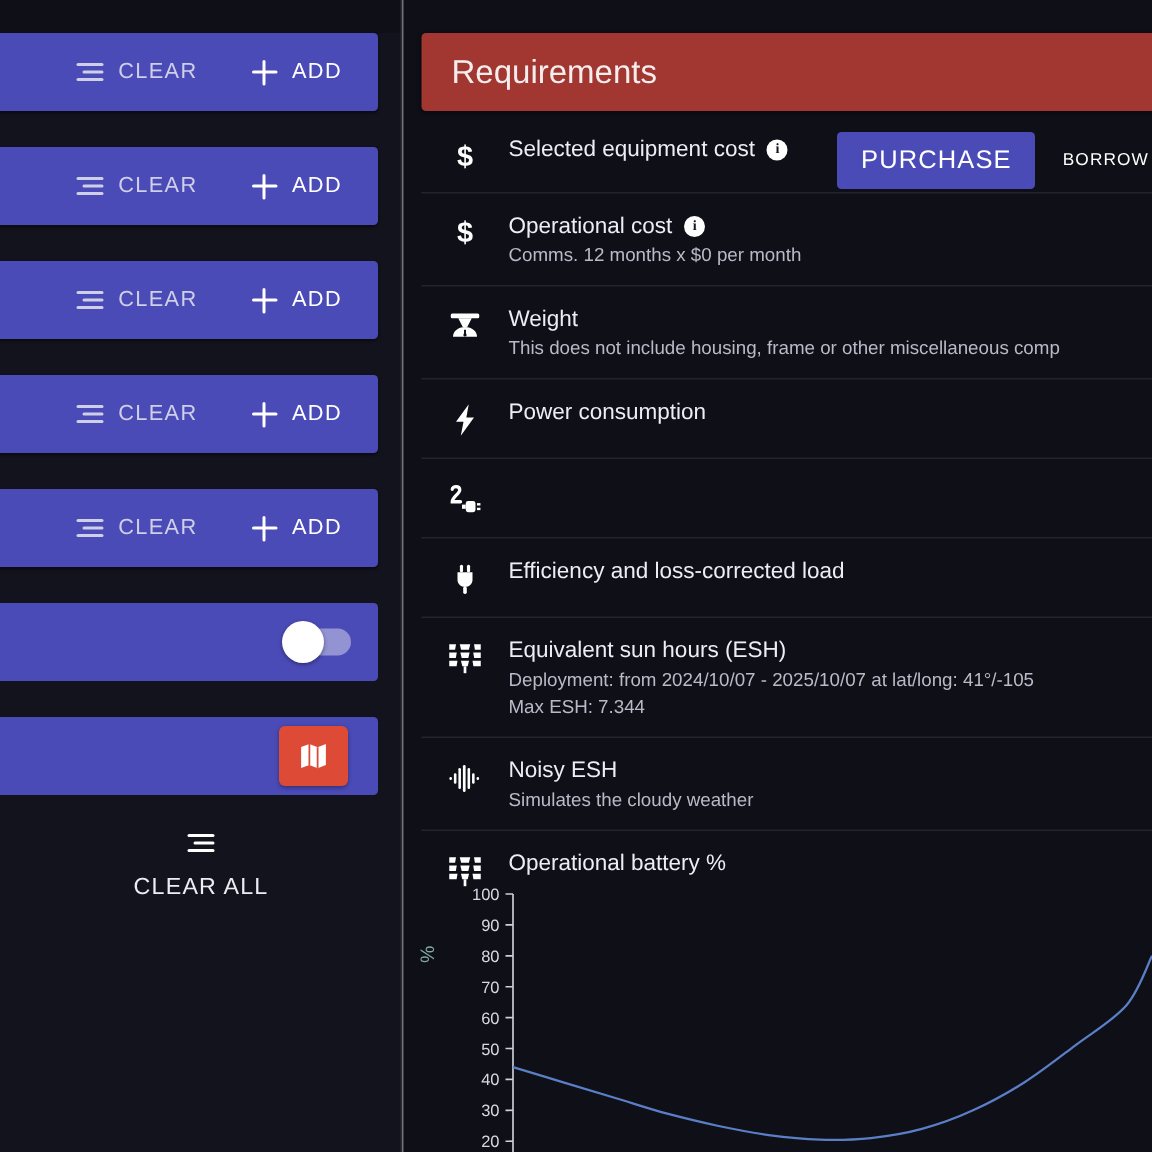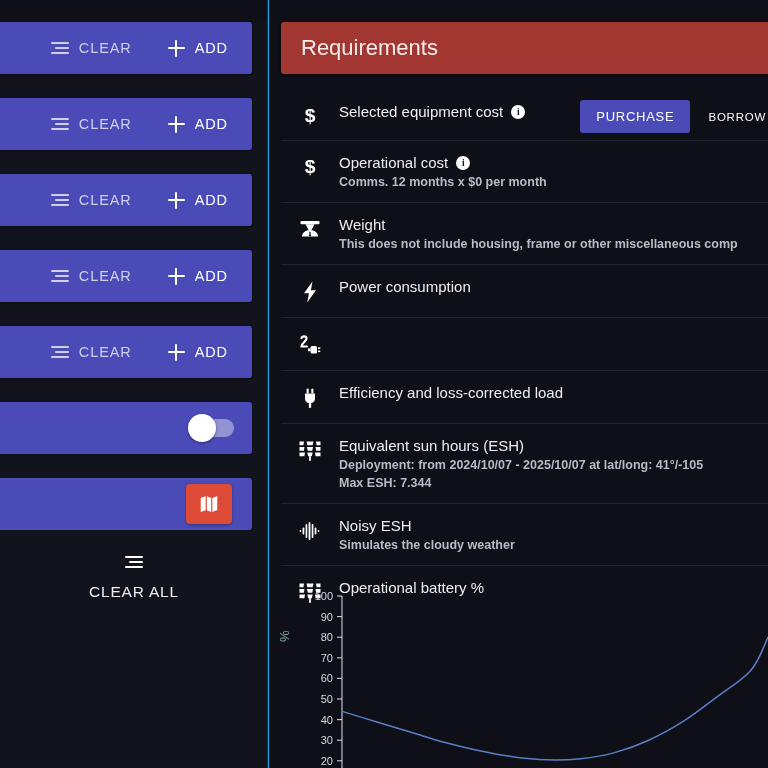--- a/index.html
+++ b/index.html
@@ -8,21 +8,21 @@
     width: 768px; height: 768px;
     overflow: hidden;
     background: #0e0f17;
     font-family: "Liberation Sans", sans-serif;
     -webkit-font-smoothing: antialiased;
   }
 
   #app {
     position: relative;
     width: 768px; height: 768px;
-    background: #0ea5e9;
+    background: #737373;
     overflow: hidden;
   }
 
   
   #left-panel {
     position: absolute;
     left: 0; top: 0;
     width: 268px; height: 768px;
     background: #12131c;
     overflow: hidden;
@@ -171,21 +171,21 @@
   
   #right-panel {
     position: absolute;
     left: 269px; top: 0;
     width: 499px; height: 768px;
     background: #0e0f17;
     overflow: hidden;
   }
 
   #req-header {
-    margin: 22px 0 16px 12px;
+    margin: 22px 0 4px 12px;
     height: 52px;
     background: #a23630;
     border-radius: 3px 0 0 3px;
     display: flex;
     align-items: center;
     padding-left: 20px;
     box-shadow: 0 1px 3px rgba(0,0,0,0.4);
   }
   #req-header .title {
     font-size: 22px;
@@ -223,21 +223,20 @@
     align-items: center;
     gap: 8px;
     white-space: nowrap;
     text-align: right;
   }
   .req-sub {
     font-size: 12.5px;
     color: #b9bac7;
     margin-top: 4px;
     white-space: nowrap;
-    font-weight: bold;
   }
 
   .info-icon {
     display: inline-flex;
     align-items: center;
     justify-content: center;
     width: 14px; height: 14px;
     border-radius: 50%;
     background: #ffffff;
     color: #13141d;
@@ -253,21 +252,21 @@
     right: -2px; top: 10px;
     display: flex;
     align-items: center;
     gap: 14px;
   }
   .pill-btn {
     background: #4b4bb8;
     color: #ffffff;
     border: none;
     border-radius: 3px;
-    font-size: 13px;
+    font-size: 17px;
     letter-spacing: 0.75px;
     padding: 9px 16px;
     cursor: pointer;
     white-space: nowrap;
     font-family: "Liberation Sans", sans-serif;
   }
   .ghost-btn {
     background: transparent;
     color: #ffffff;
     border: none;

